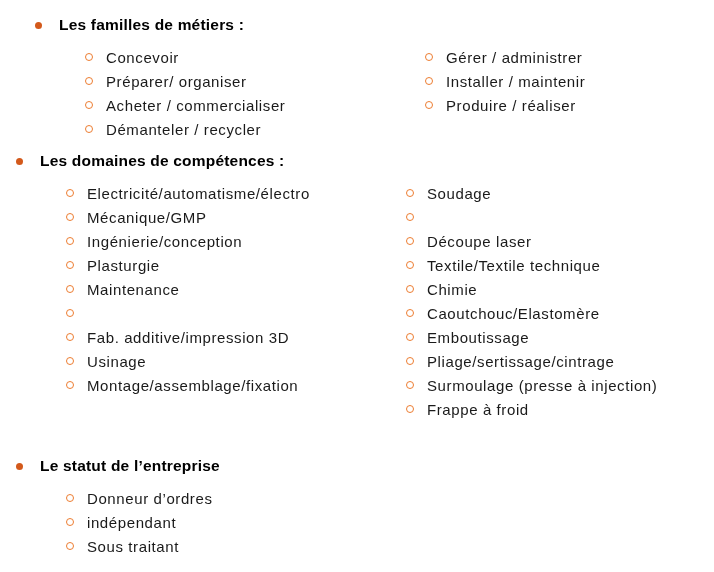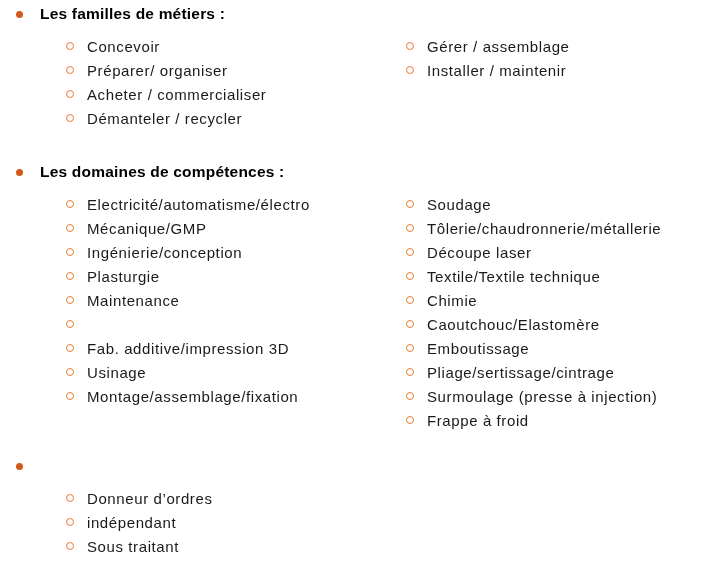--- a/index.html
+++ b/index.html
@@ -3,22 +3,22 @@
 <meta charset="utf-8">
 <style>
   html,body{margin:0;padding:0;}
   body{
     width:714px;height:572px;background:#ffffff;position:relative;
     font-family:"Liberation Sans","DejaVu Sans",sans-serif;
     color:var(--text-color,#1a1a1a);
     overflow:hidden;
   }
   .section{position:absolute;left:0;right:0;}
-  #sec-familles{top:4px;}
-  #sec-domaines{top:162px;}
+  #sec-familles{top:15px;margin-left:19px;}
+  #sec-domaines{top:151px;}
   #sec-statut{top:456px;}
 
   .sec-header{display:flex;align-items:center;height:20px;padding-left:16px;}
   .dot{
     width:7px;height:7px;border-radius:50%;
     background:var(--bullet-dot,#d3591b);
     margin-right:17px;flex:none;
   }
   .sec-title{
     margin:0;font-size:15.5px;font-weight:bold;
@@ -66,28 +66,32 @@
 
         <div class="item">
           <span class="ring"></span>
           <span class="item-label">Démanteler / recycler</span>
         </div>
       </div>
     <div class="col col-right">
 
         <div class="item">
           <span class="ring"></span>
-          <span class="item-label">Gérer / assemblage</span>
+          <span class="item-label">Gérer / administrer</span>
         </div>
 
         <div class="item">
           <span class="ring"></span>
           <span class="item-label">Installer / maintenir</span>
         </div>
 
+        <div class="item">
+          <span class="ring"></span>
+          <span class="item-label">Produire / réaliser</span>
+        </div>
       </div>
   </div>
 </div>
 
 <div class="section" id="sec-domaines">
   <div class="sec-header">
     <span class="dot"></span>
     <h2 class="sec-title">Les domaines de compétences :</h2>
   </div>
   <div class="cols">
@@ -140,21 +144,20 @@
       </div>
     <div class="col col-right">
 
         <div class="item">
           <span class="ring"></span>
           <span class="item-label">Soudage</span>
         </div>
 
         <div class="item">
           <span class="ring"></span>
-          <span class="item-label">Tôlerie/chaudronnerie/métallerie</span>
         </div>
 
         <div class="item">
           <span class="ring"></span>
           <span class="item-label">Découpe laser</span>
         </div>
 
         <div class="item">
           <span class="ring"></span>
           <span class="item-label">Textile/Textile technique</span>
@@ -189,20 +192,21 @@
           <span class="ring"></span>
           <span class="item-label">Frappe à froid</span>
         </div>
       </div>
   </div>
 </div>
 
 <div class="section" id="sec-statut">
   <div class="sec-header">
     <span class="dot"></span>
+    <h2 class="sec-title">Le statut de l’entreprise</h2>
   </div>
   <div class="cols">
     <div class="col col-left">
 
         <div class="item">
           <span class="ring"></span>
           <span class="item-label">Donneur d’ordres</span>
         </div>
 
         <div class="item">

